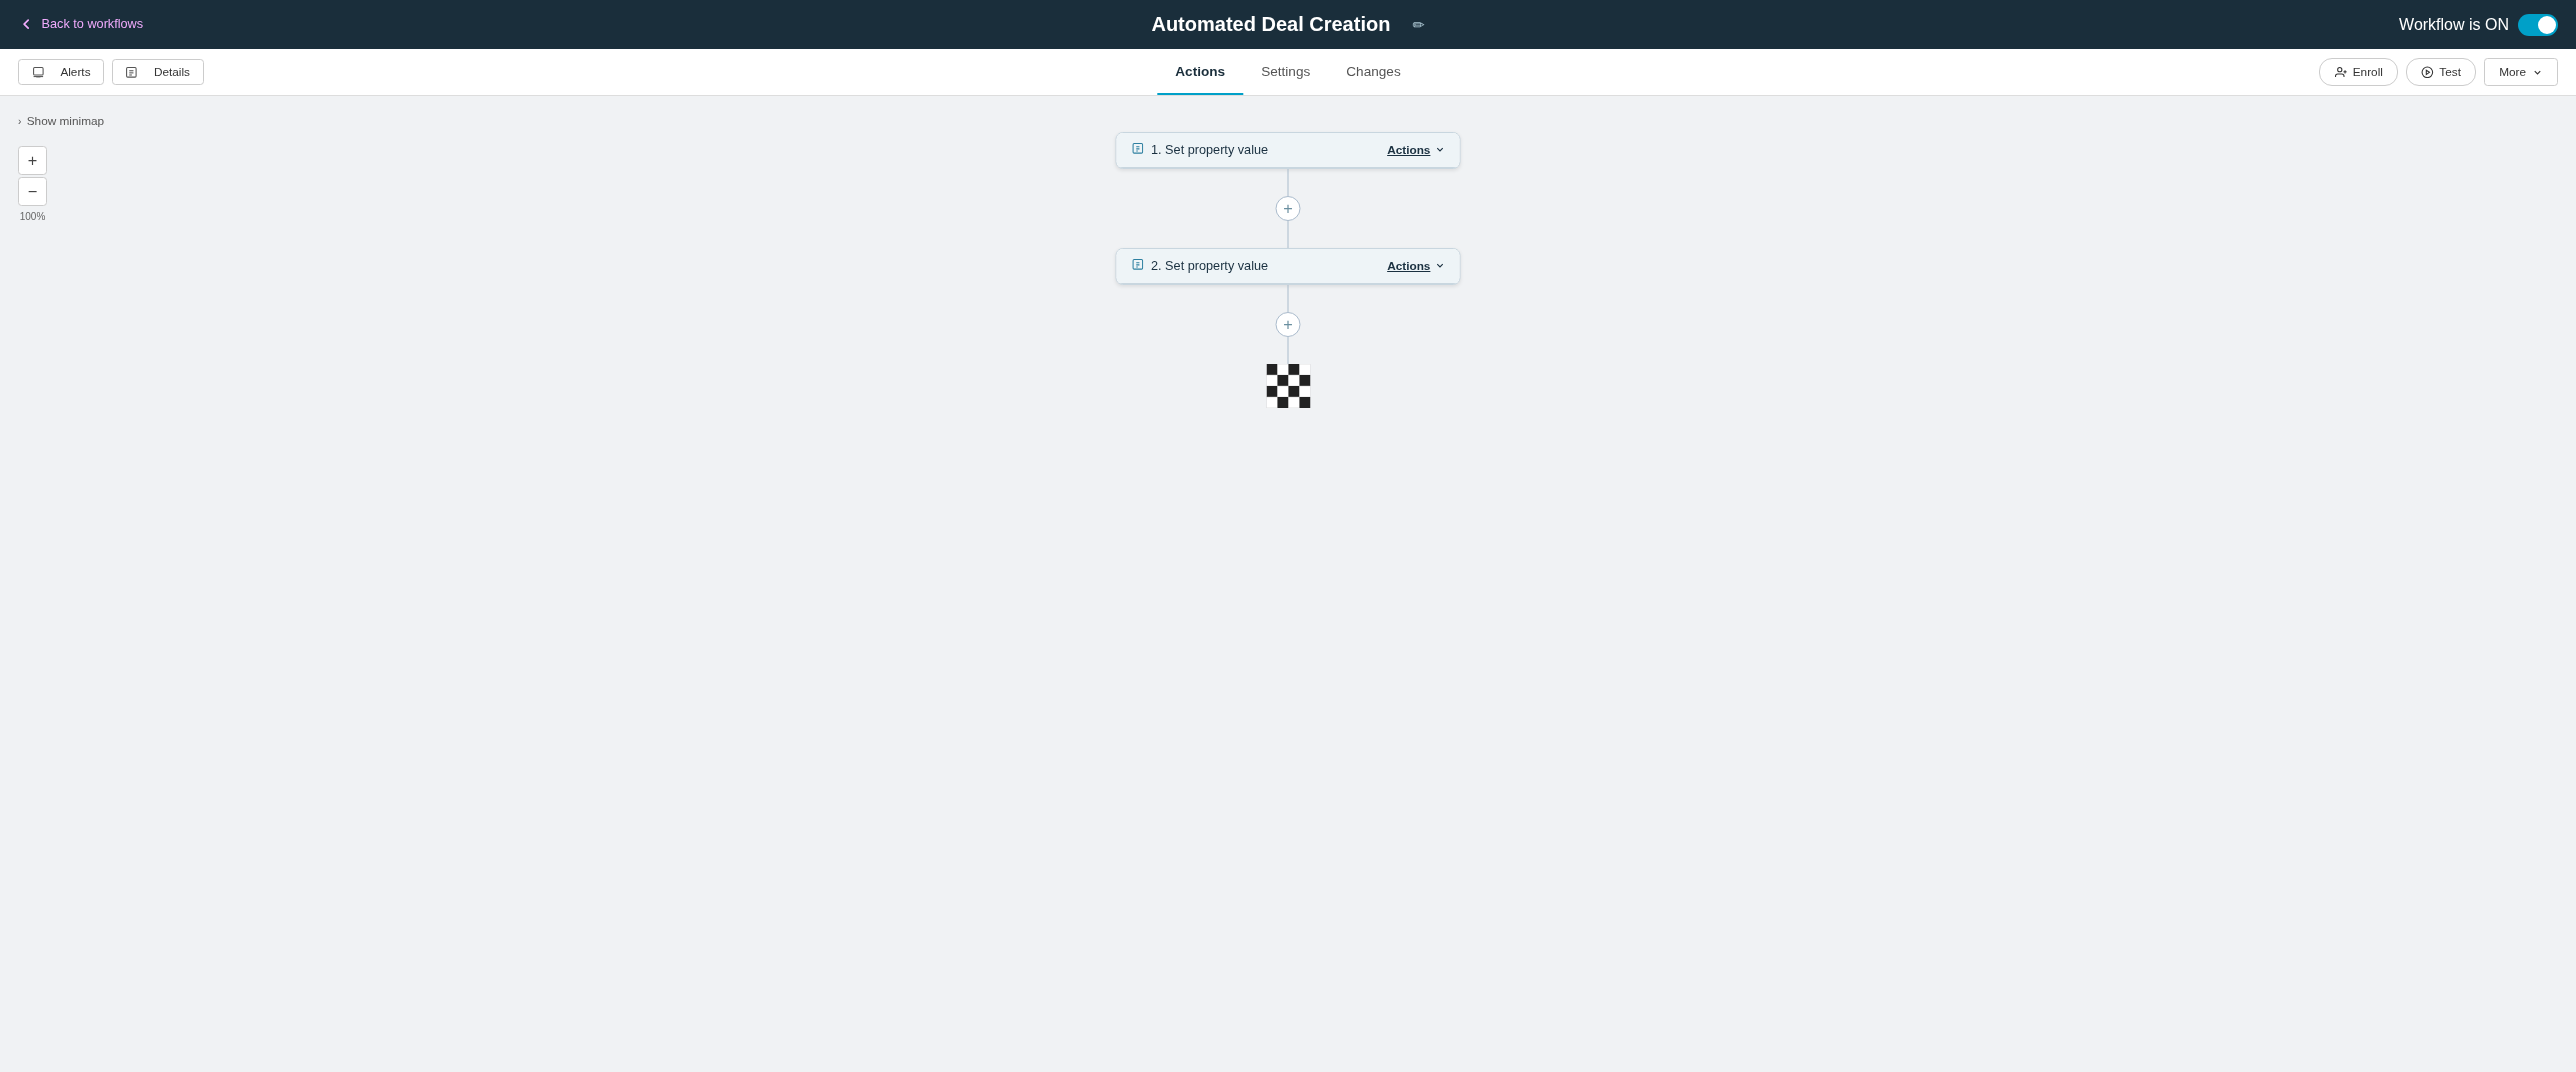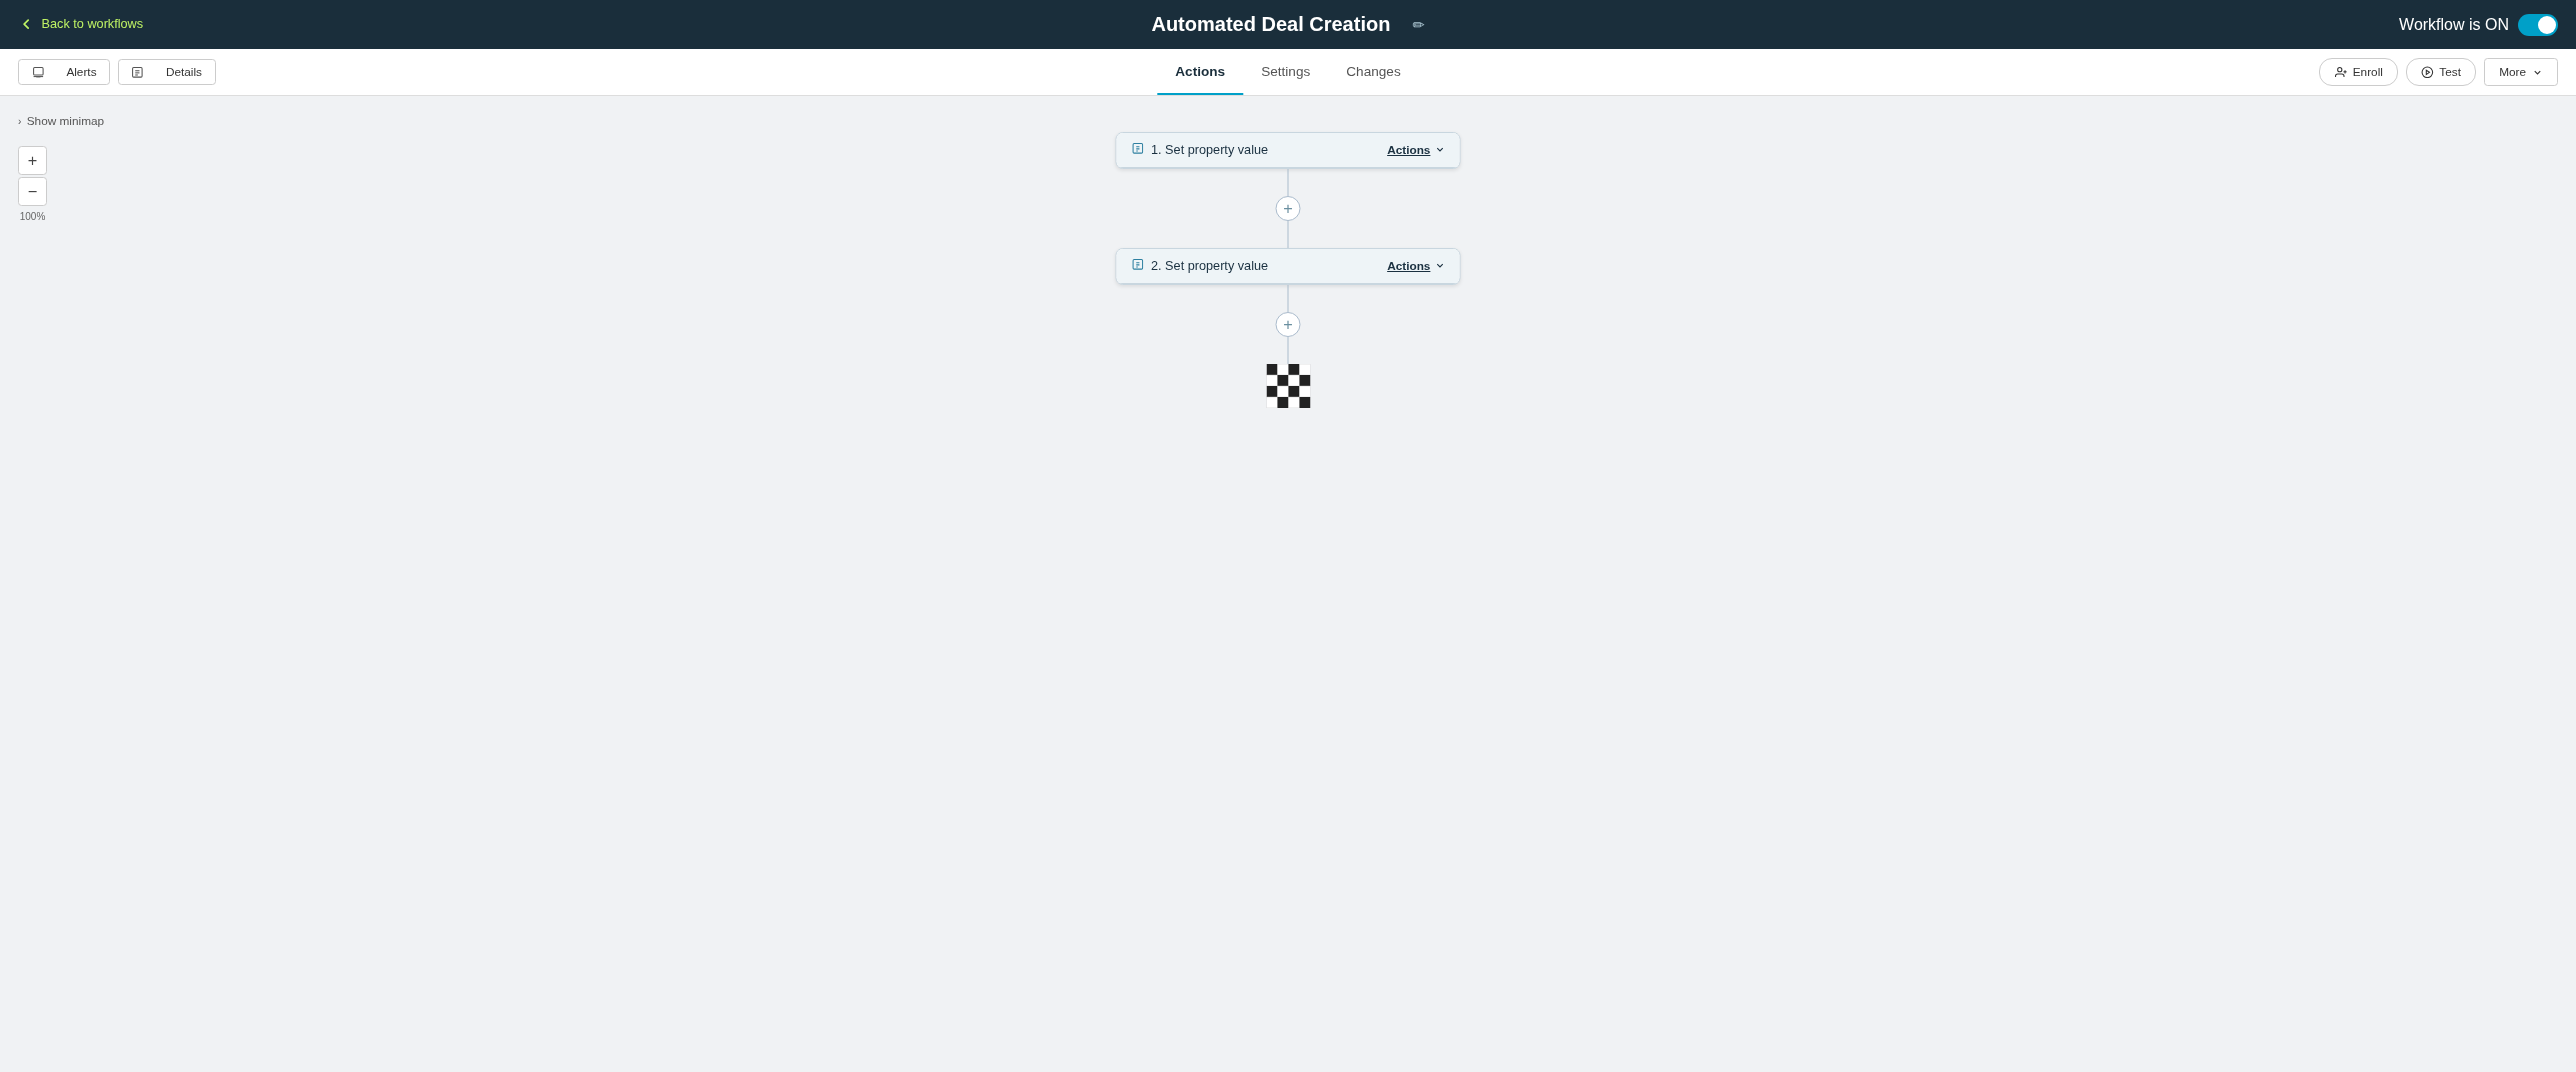--- a/index.html
+++ b/index.html
@@ -9,21 +9,21 @@
     .top-bar {
       background: #1a2e3b;
       height: 49px;
       display: flex;
       align-items: center;
       padding: 0 18px;
       position: relative;
       z-index: 100;
     }
     .back-btn {
-      color: #bef264;
+      color: #f0abfc;
       display: flex;
       align-items: center;
       gap: 7.3px;
       font-size: 12.7px;
       cursor: pointer;
       background: none;
       border: none;
     }
     .back-arrow {
       width: 16.3px;
@@ -96,21 +96,21 @@
       position: relative;
     }
     .left-btns {
       display: flex;
       align-items: center;
       gap: 7.3px;
     }
     .sub-btn {
       display: flex;
       align-items: center;
-      gap: 22px;
+      gap: 16px;
       padding: 5.4px 12.7px;
       border: 0.9px solid #ccc;
       border-radius: 3.6px;
       background: #fff;
       font-size: 11.8px;
       cursor: pointer;
       color: #333;
     }
     .sub-btn svg { color: #555; }
 

